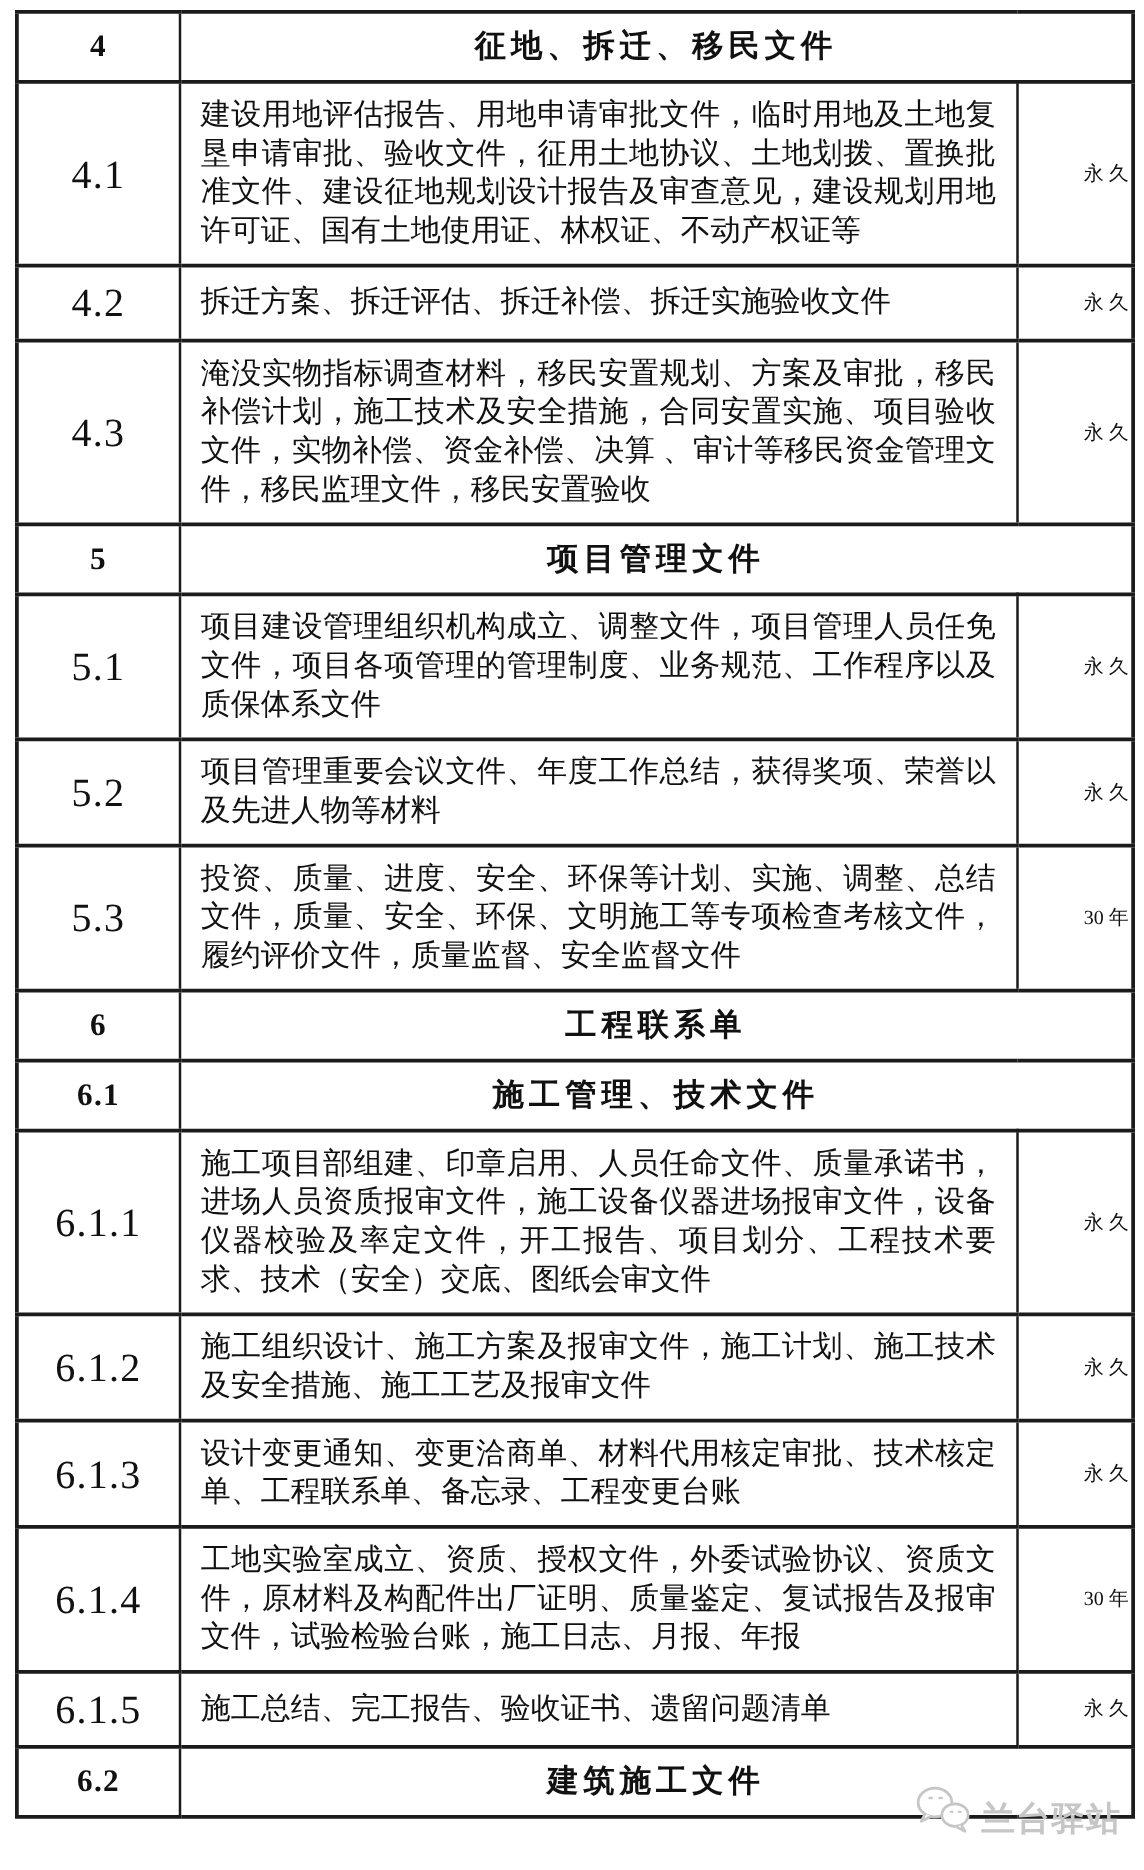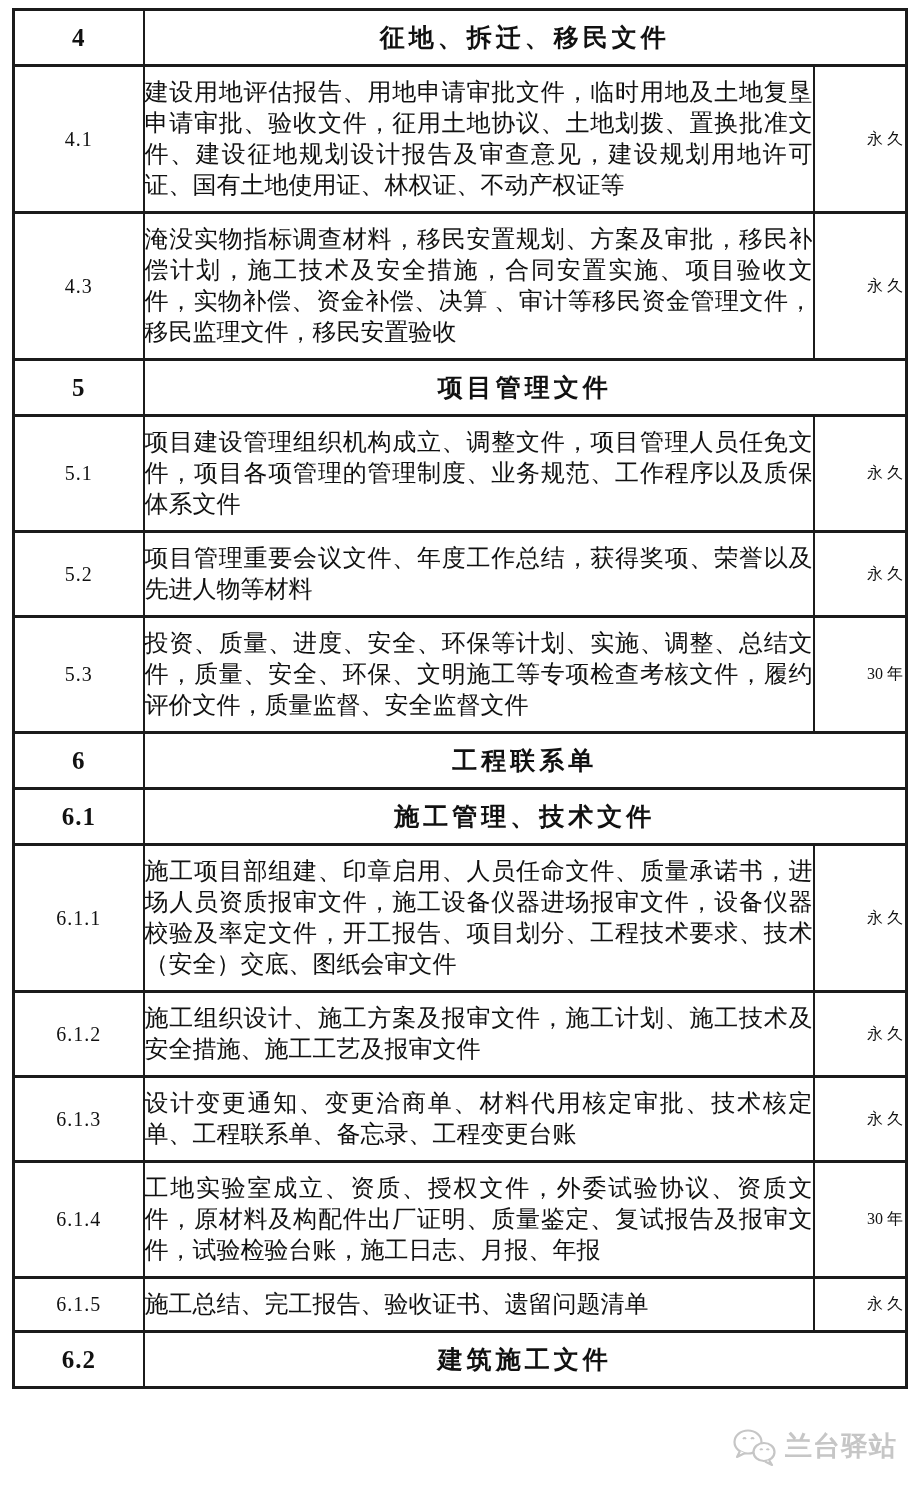--- a/index.html
+++ b/index.html
@@ -26,50 +26,50 @@
   }
   td {
     border-left: 2px solid #1b1b1b;
     border-right: 2px solid #1b1b1b;
     border-top: 3px solid #1b1b1b;
     border-bottom: 3px solid #1b1b1b;
     vertical-align: middle;
   }
   td.num {
     text-align: center;
-    font-size: 20px;
+    font-size: 32px;
     letter-spacing: 1px;
     padding: 10px 4px;
   }
   td.desc {
     font-size: 24px;
     line-height: 31px;
     text-align: justify;
-    padding: 10px 0;
+    padding: 10px 16px;
   }
   td.ret {
     text-align: right;
     font-size: 16px;
     padding: 10px 2px;
     white-space: nowrap;
   }
   tr.section td.num { font-weight: bold; font-size: 25px; }
   tr.section td.desc {
     font-weight: bold;
     font-size: 25px;
     letter-spacing: 4px;
     text-align: center;
     padding: 11px 12px;
   }
   .watermark {
     position: absolute;
     top: 1428px;
     right: 18px;
     display: flex;
-    align-items: flex-start;
+    align-items: flex-end;
     gap: 6px;
     pointer-events: none;
   }
   .watermark-label {
     font-size: 27px;
     font-weight: bold;
     letter-spacing: 1px;
     font-family: "Liberation Sans", "DejaVu Sans", sans-serif;
   }
   .wm-icon { display: inline-block; }
@@ -86,20 +86,25 @@
       <col style="width:93px">
     </colgroup>
     <tbody id="table-body">
         <tr class="section">
           <td class="num">4</td>
           <td class="desc" colspan="2">征地、拆迁、移民文件</td>
         </tr>
         <tr class="item">
           <td class="num">4.1</td>
           <td class="desc">建设用地评估报告、用地申请审批文件，临时用地及土地复垦申请审批、验收文件，征用土地协议、土地划拨、置换批准文件、建设征地规划设计报告及审查意见，建设规划用地许可证、国有土地使用证、林权证、不动产权证等</td>
+          <td class="ret">永 久</td>
+        </tr>
+        <tr class="item">
+          <td class="num">4.2</td>
+          <td class="desc">拆迁方案、拆迁评估、拆迁补偿、拆迁实施验收文件</td>
           <td class="ret">永 久</td>
         </tr>
         <tr class="item">
           <td class="num">4.3</td>
           <td class="desc">淹没实物指标调查材料，移民安置规划、方案及审批，移民补偿计划，施工技术及安全措施，合同安置实施、项目验收文件，实物补偿、资金补偿、决算 、审计等移民资金管理文件，移民监理文件，移民安置验收</td>
           <td class="ret">永 久</td>
         </tr>
         <tr class="section">
           <td class="num">5</td>
           <td class="desc" colspan="2">项目管理文件</td>

